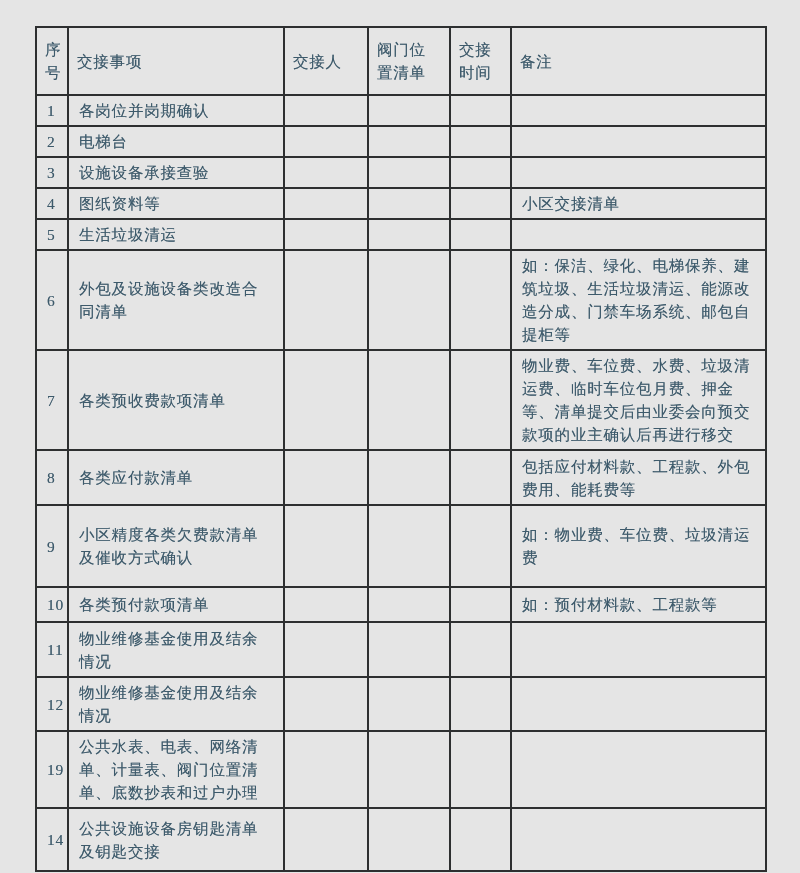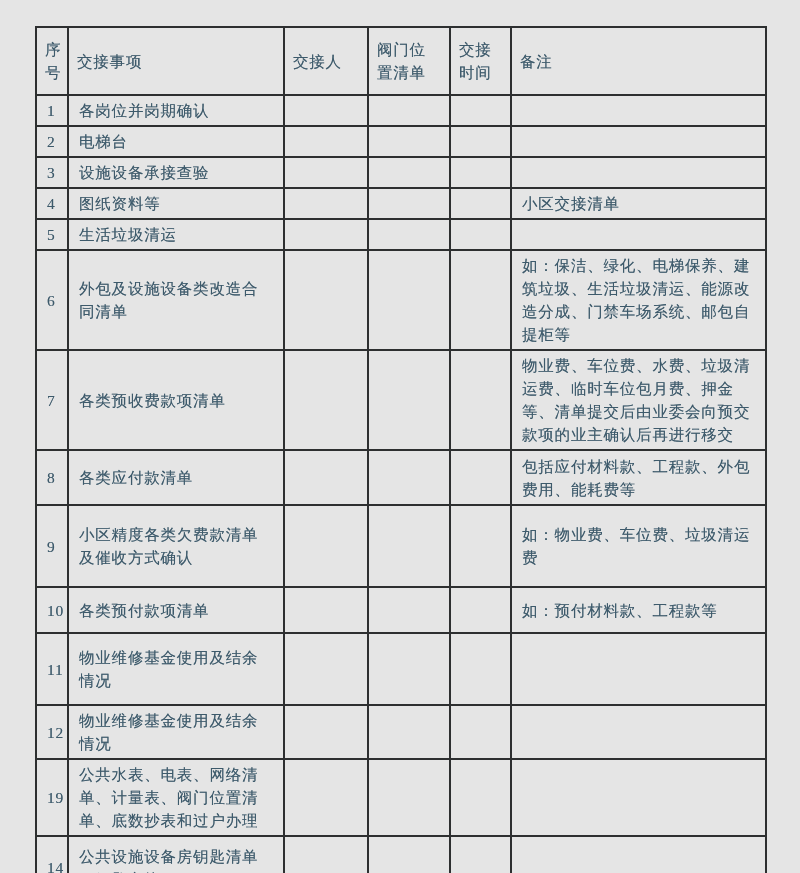--- a/index.html
+++ b/index.html
@@ -57,22 +57,22 @@
   thead tr { height: 68px; }
   tbody tr:nth-child(1)  { height: 28px; }
   tbody tr:nth-child(2)  { height: 29px; }
   tbody tr:nth-child(3)  { height: 29px; }
   tbody tr:nth-child(4)  { height: 29px; }
   tbody tr:nth-child(5)  { height: 27px; }
   tbody tr:nth-child(6)  { height: 84px; }
   tbody tr:nth-child(7)  { height: 93px; }
   tbody tr:nth-child(8)  { height: 55px; }
   tbody tr:nth-child(9)  { height: 82px; }
-  tbody tr:nth-child(10) { height: 46px; }
-  tbody tr:nth-child(11) { height: 72px; }
+  tbody tr:nth-child(10) { height: 35px; }
+  tbody tr:nth-child(11) { height: 55px; }
   tbody tr:nth-child(12) { height: 45px; }
   tbody tr:nth-child(13) { height: 65px; }
   tbody tr:nth-child(14) { height: 63px; }
   tbody tr:nth-child(15) { height: 42px; }
 </style>
 </head>
 <body>
 
 <div class="page">
   <table class="handover">

